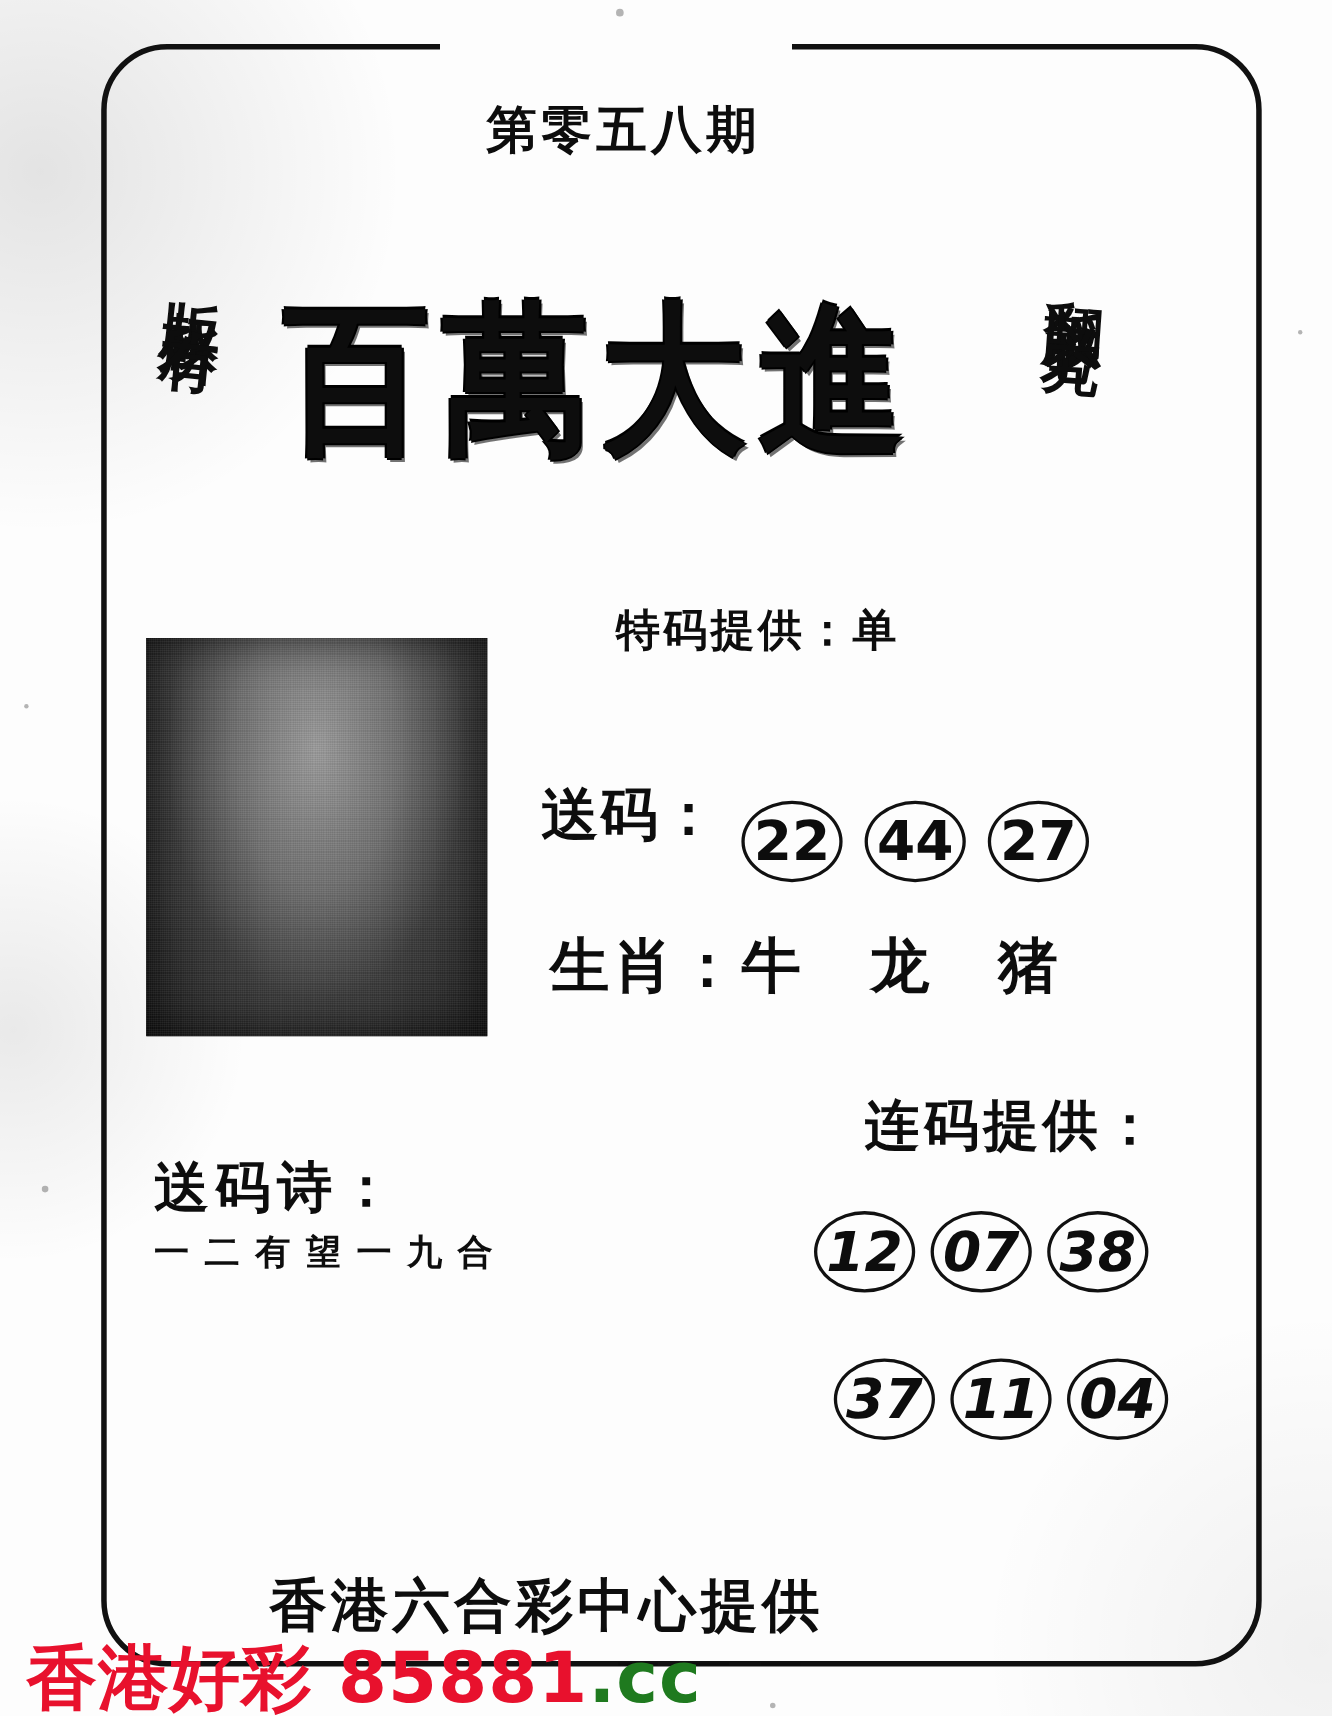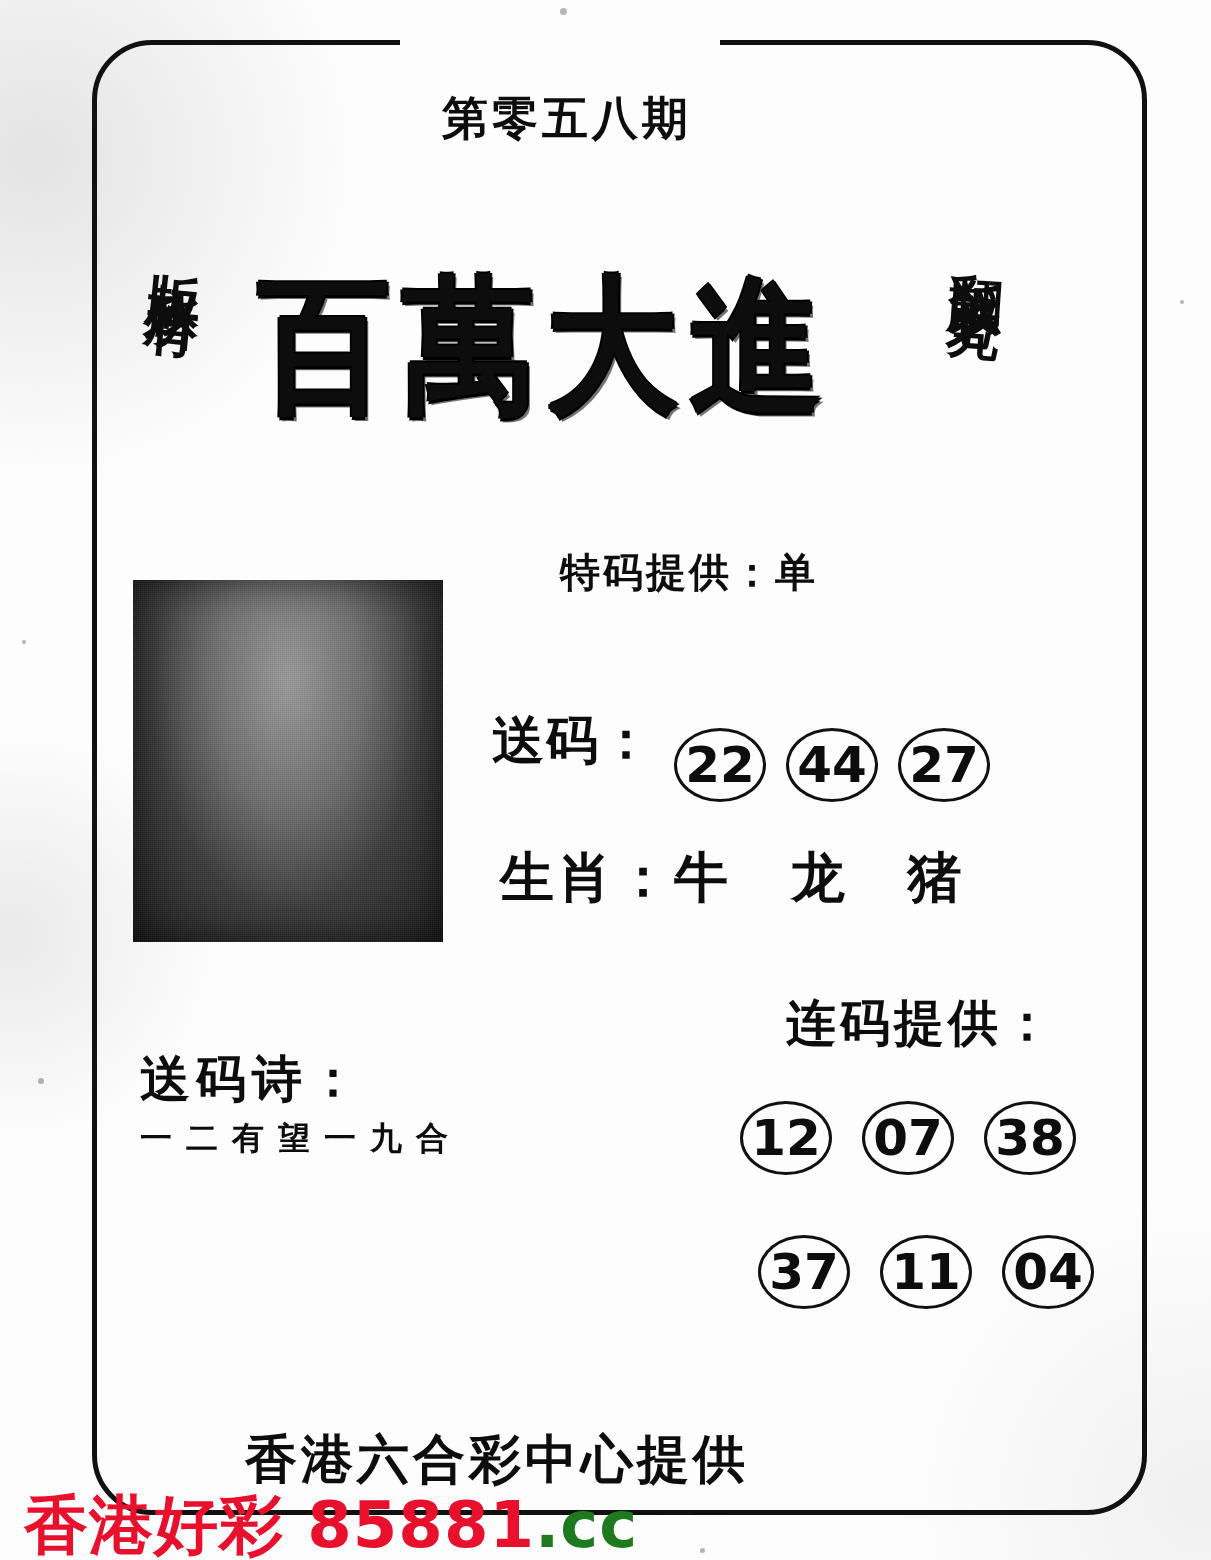--- a/index.html
+++ b/index.html
@@ -216,22 +216,23 @@
   }
   #lianma .lian-title {
     font-size: 50px;
     font-weight: 700;
     letter-spacing: 4px;
     white-space: nowrap;
     margin-left: 46px;
   }
   .lian-row {
     display: flex;
-    gap: 30px;
+    gap: 14px;
     margin-top: 44px;
+    font-style: italic;
   }
   #lian-row-2 { margin-left: 18px; margin-top: 60px; }
 
   
   #footer-center {
     position: absolute;
     left: 245px;
     top: 1425px;
     font-size: 52px;
     font-weight: 700;

